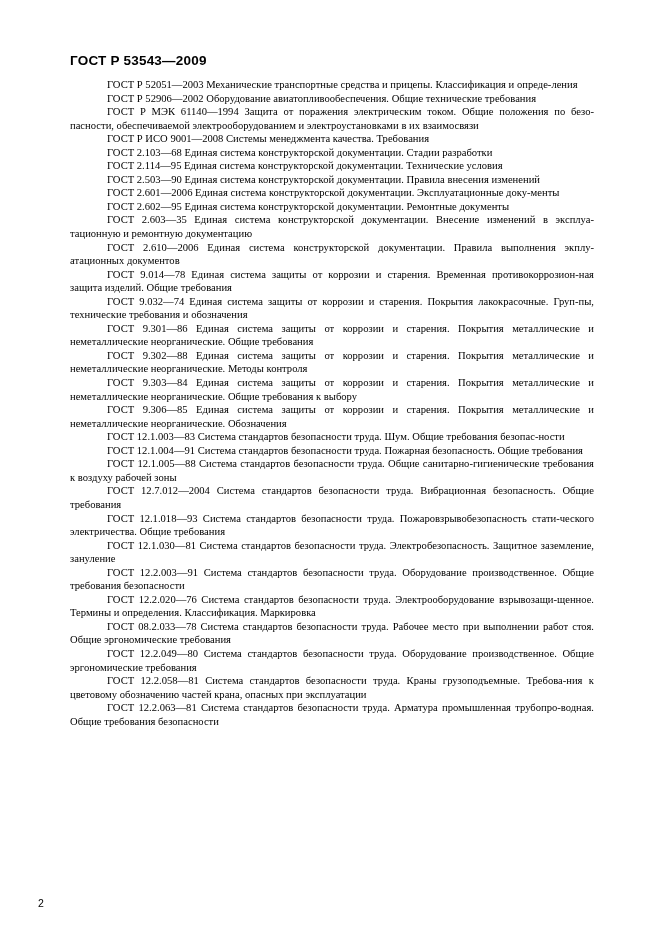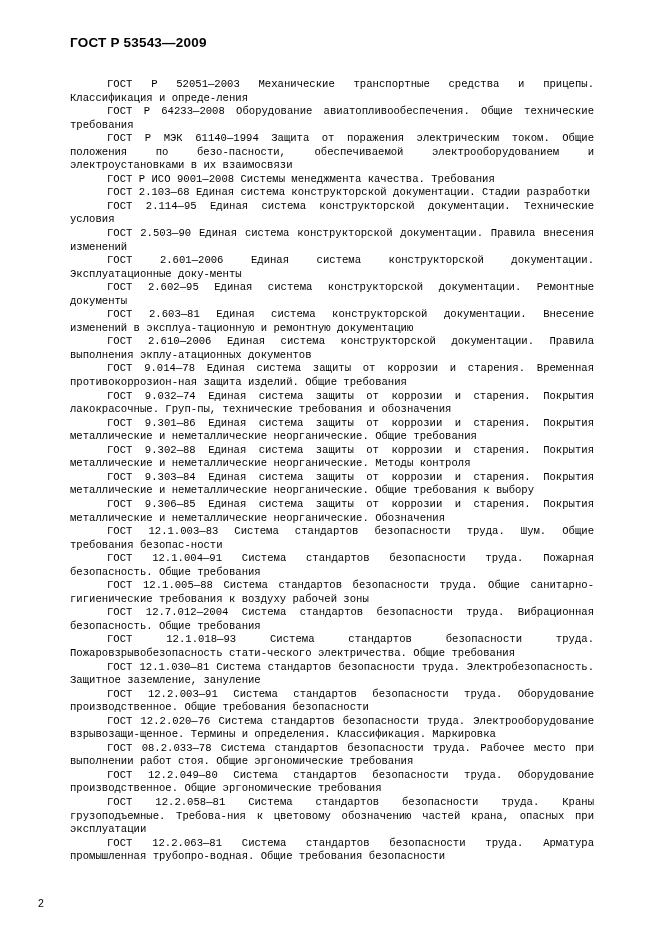--- a/index.html
+++ b/index.html
@@ -17,35 +17,35 @@
   }
   .page {
     position: relative;
     width: 661px;
     height: 936px;
     box-sizing: border-box;
     padding: 0;
   }
   .doc-header {
     position: absolute;
-    top: 35px;
+    top: 53px;
     left: 70px;
     font-family: "Liberation Sans", sans-serif;
     font-weight: bold;
     font-size: 13.5px;
     letter-spacing: 0.2px;
   }
   .body-block {
     position: absolute;
     top: 78px;
     left: 70px;
     width: 524px;
   }
   .para {
-    font-family: Liberation Mono, monospace;
+    font-family: Liberation Serif, serif;
     font-size: 10.6px;
     line-height: 13.55px;
     text-align: justify;
     text-indent: 37px;
     margin: 0;
     -webkit-hyphens: manual;
     hyphens: manual;
   }
   .page-number {
     position: absolute;
@@ -57,29 +57,29 @@
 </style>
 </head>
 <body>
 
 <div class="page">
 
   <div class="doc-header">ГОСТ Р 53543—2009</div>
 
   <div class="body-block">
     <p class="para">ГОСТ  Р 52051—2003 Механические транспортные средства и прицепы. Классификация и опреде-ления</p>
-    <p class="para">ГОСТ  Р 64233—2008 Оборудование авиатопливообеспечения. Общие технические требования</p>
+    <p class="para">ГОСТ  Р 52906—2002 Оборудование авиатопливообеспечения. Общие технические требования</p>
     <p class="para">ГОСТ  Р МЭК 61140—1994 Защита от поражения электрическим током. Общие положения по безо-пасности, обеспечиваемой электрооборудованием и электроустановками в их взаимосвязи</p>
     <p class="para">ГОСТ  Р ИСО 9001—2008 Системы менеджмента качества. Требования</p>
     <p class="para">ГОСТ  2.103—68 Единая система конструкторской документации. Стадии разработки</p>
     <p class="para">ГОСТ  2.114—95 Единая система конструкторской документации. Технические условия</p>
     <p class="para">ГОСТ  2.503—90 Единая система конструкторской документации. Правила внесения изменений</p>
     <p class="para">ГОСТ  2.601—2006  Единая  система  конструкторской  документации.  Эксплуатационные  доку-менты</p>
     <p class="para">ГОСТ  2.602—95 Единая система конструкторской документации. Ремонтные документы</p>
-    <p class="para">ГОСТ  2.603—81 Единая система конструкторской документации. Внесение изменений в эксплуа-тационную и ремонтную документацию</p>
+    <p class="para">ГОСТ  2.603—35 Единая система конструкторской документации. Внесение изменений в эксплуа-тационную и ремонтную документацию</p>
     <p class="para">ГОСТ  2.610—2006 Единая система конструкторской документации. Правила выполнения экплу-атационных документов</p>
     <p class="para">ГОСТ  9.014—78 Единая система защиты от коррозии и старения. Временная противокоррозион-ная защита изделий. Общие требования</p>
     <p class="para">ГОСТ  9.032—74 Единая система защиты от коррозии и старения. Покрытия лакокрасочные. Груп-пы, технические требования и обозначения</p>
     <p class="para">ГОСТ  9.301—86  Единая  система  защиты  от  коррозии  и  старения.  Покрытия  металлические  и неметаллические неорганические. Общие требования</p>
     <p class="para">ГОСТ  9.302—88  Единая  система  защиты  от  коррозии  и  старения.  Покрытия  металлические  и неметаллические неорганические. Методы контроля</p>
     <p class="para">ГОСТ  9.303—84  Единая  система  защиты  от  коррозии  и  старения.  Покрытия  металлические  и неметаллические неорганические. Общие требования к выбору</p>
     <p class="para">ГОСТ  9.306—85  Единая  система  защиты  от  коррозии  и  старения.  Покрытия  металлические  и неметаллические неорганические. Обозначения</p>
     <p class="para">ГОСТ  12.1.003—83 Система стандартов безопасности труда. Шум. Общие требования безопас-ности</p>
     <p class="para">ГОСТ  12.1.004—91  Система  стандартов  безопасности  труда.  Пожарная  безопасность.  Общие требования</p>
     <p class="para">ГОСТ  12.1.005—88  Система  стандартов  безопасности  труда.  Общие  санитарно-гигиенические требования к воздуху рабочей зоны</p>

